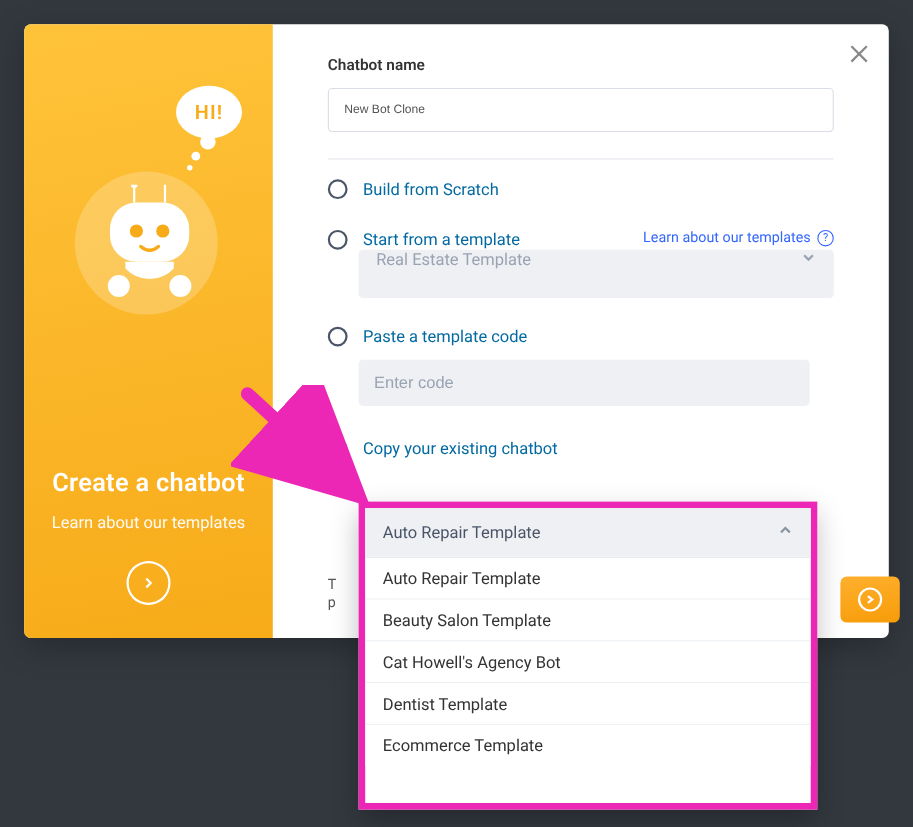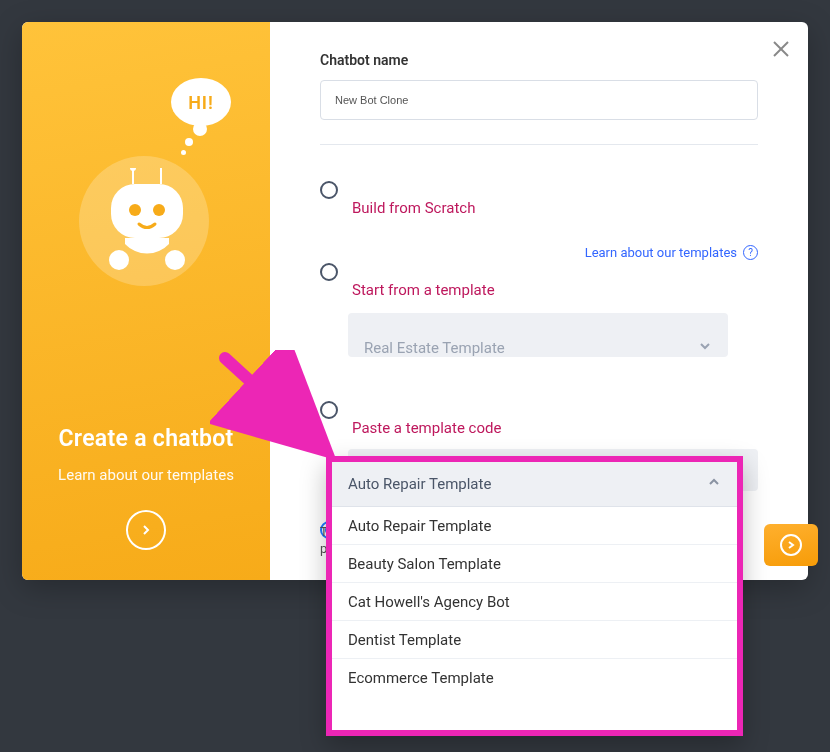--- a/index.html
+++ b/index.html
@@ -72,28 +72,28 @@
   .radio {
     width: 18px; height: 18px; border: 2px solid #4a5568; border-radius: 50%;
     margin-right: 14px; display: inline-block; flex-shrink: 0; position: relative;
     cursor: pointer;
   }
   .radio.checked { border-color: #1f7cff; }
   .radio.checked::after {
     content: ""; position: absolute; top: 3px; left: 3px; width: 8px; height: 8px;
     background: #1f7cff; border-radius: 50%;
   }
-  .radio-label { font-size: 15px; color: #be185d; margin-top: 36px; }
+  .radio-label { font-size: 15px; color: #0369a1; }
   .link-r { position: absolute; right: 0; top: 0; font-size: 13px; color: #3366ff; display: flex; align-items: center; gap: 6px; cursor: pointer;}
   .help-ic { width: 15px; height: 15px; border: 1.5px solid #3366ff; border-radius: 50%; display: inline-flex; align-items: center; justify-content: center; font-size: 10px; color:#3366ff; }
   .select-box {
-    margin-top: 14px; margin-left: 28px; height: 44px;
+    margin-left: 28px; height: 44px;
     background: #eef0f4; border-radius: 4px;
-    display: flex; align-items: flex-end; padding: 0 16px;
-    color: #9aa3b2; font-size: 15px; width: 380px;
+    display: flex; align-items: flex-start; padding: 0 16px;
+    color: #9aa3b2; font-size: 15px; width: 432px;
     justify-content: space-between;
   }
   .select-box.disabled { color:#9aa3b2; }
   .caret svg { stroke: #9aa3b2; }
   .code-input {
     margin-top: 12px; margin-left: 28px; width: 410px; height: 42px;
     background: #eef0f4; border: none; border-radius: 4px;
     padding: 0 14px; font-size: 15px; color: #c2410c;
   }
   .code-input::placeholder { color: #9aa3b2; }
@@ -210,20 +210,21 @@
     
     <div class="radio-row" style="margin-top:26px">
       <span class="radio"></span>
       <span class="radio-label">Paste a template code</span>
     </div>
     <input class="code-input" type="text" placeholder="Enter code" style="">
 
     
     <div class="radio-row" style="margin-top:30px">
       <span class="radio checked"></span>
+      <span class="radio-label">Copy your existing chatbot</span>
     </div>
 
     <div class="truncated-note">
       <span>T</span><br><span>p</span>
     </div>
   </div>
 </div>
 
 <div class="next-btn">
   <span class="ring">

